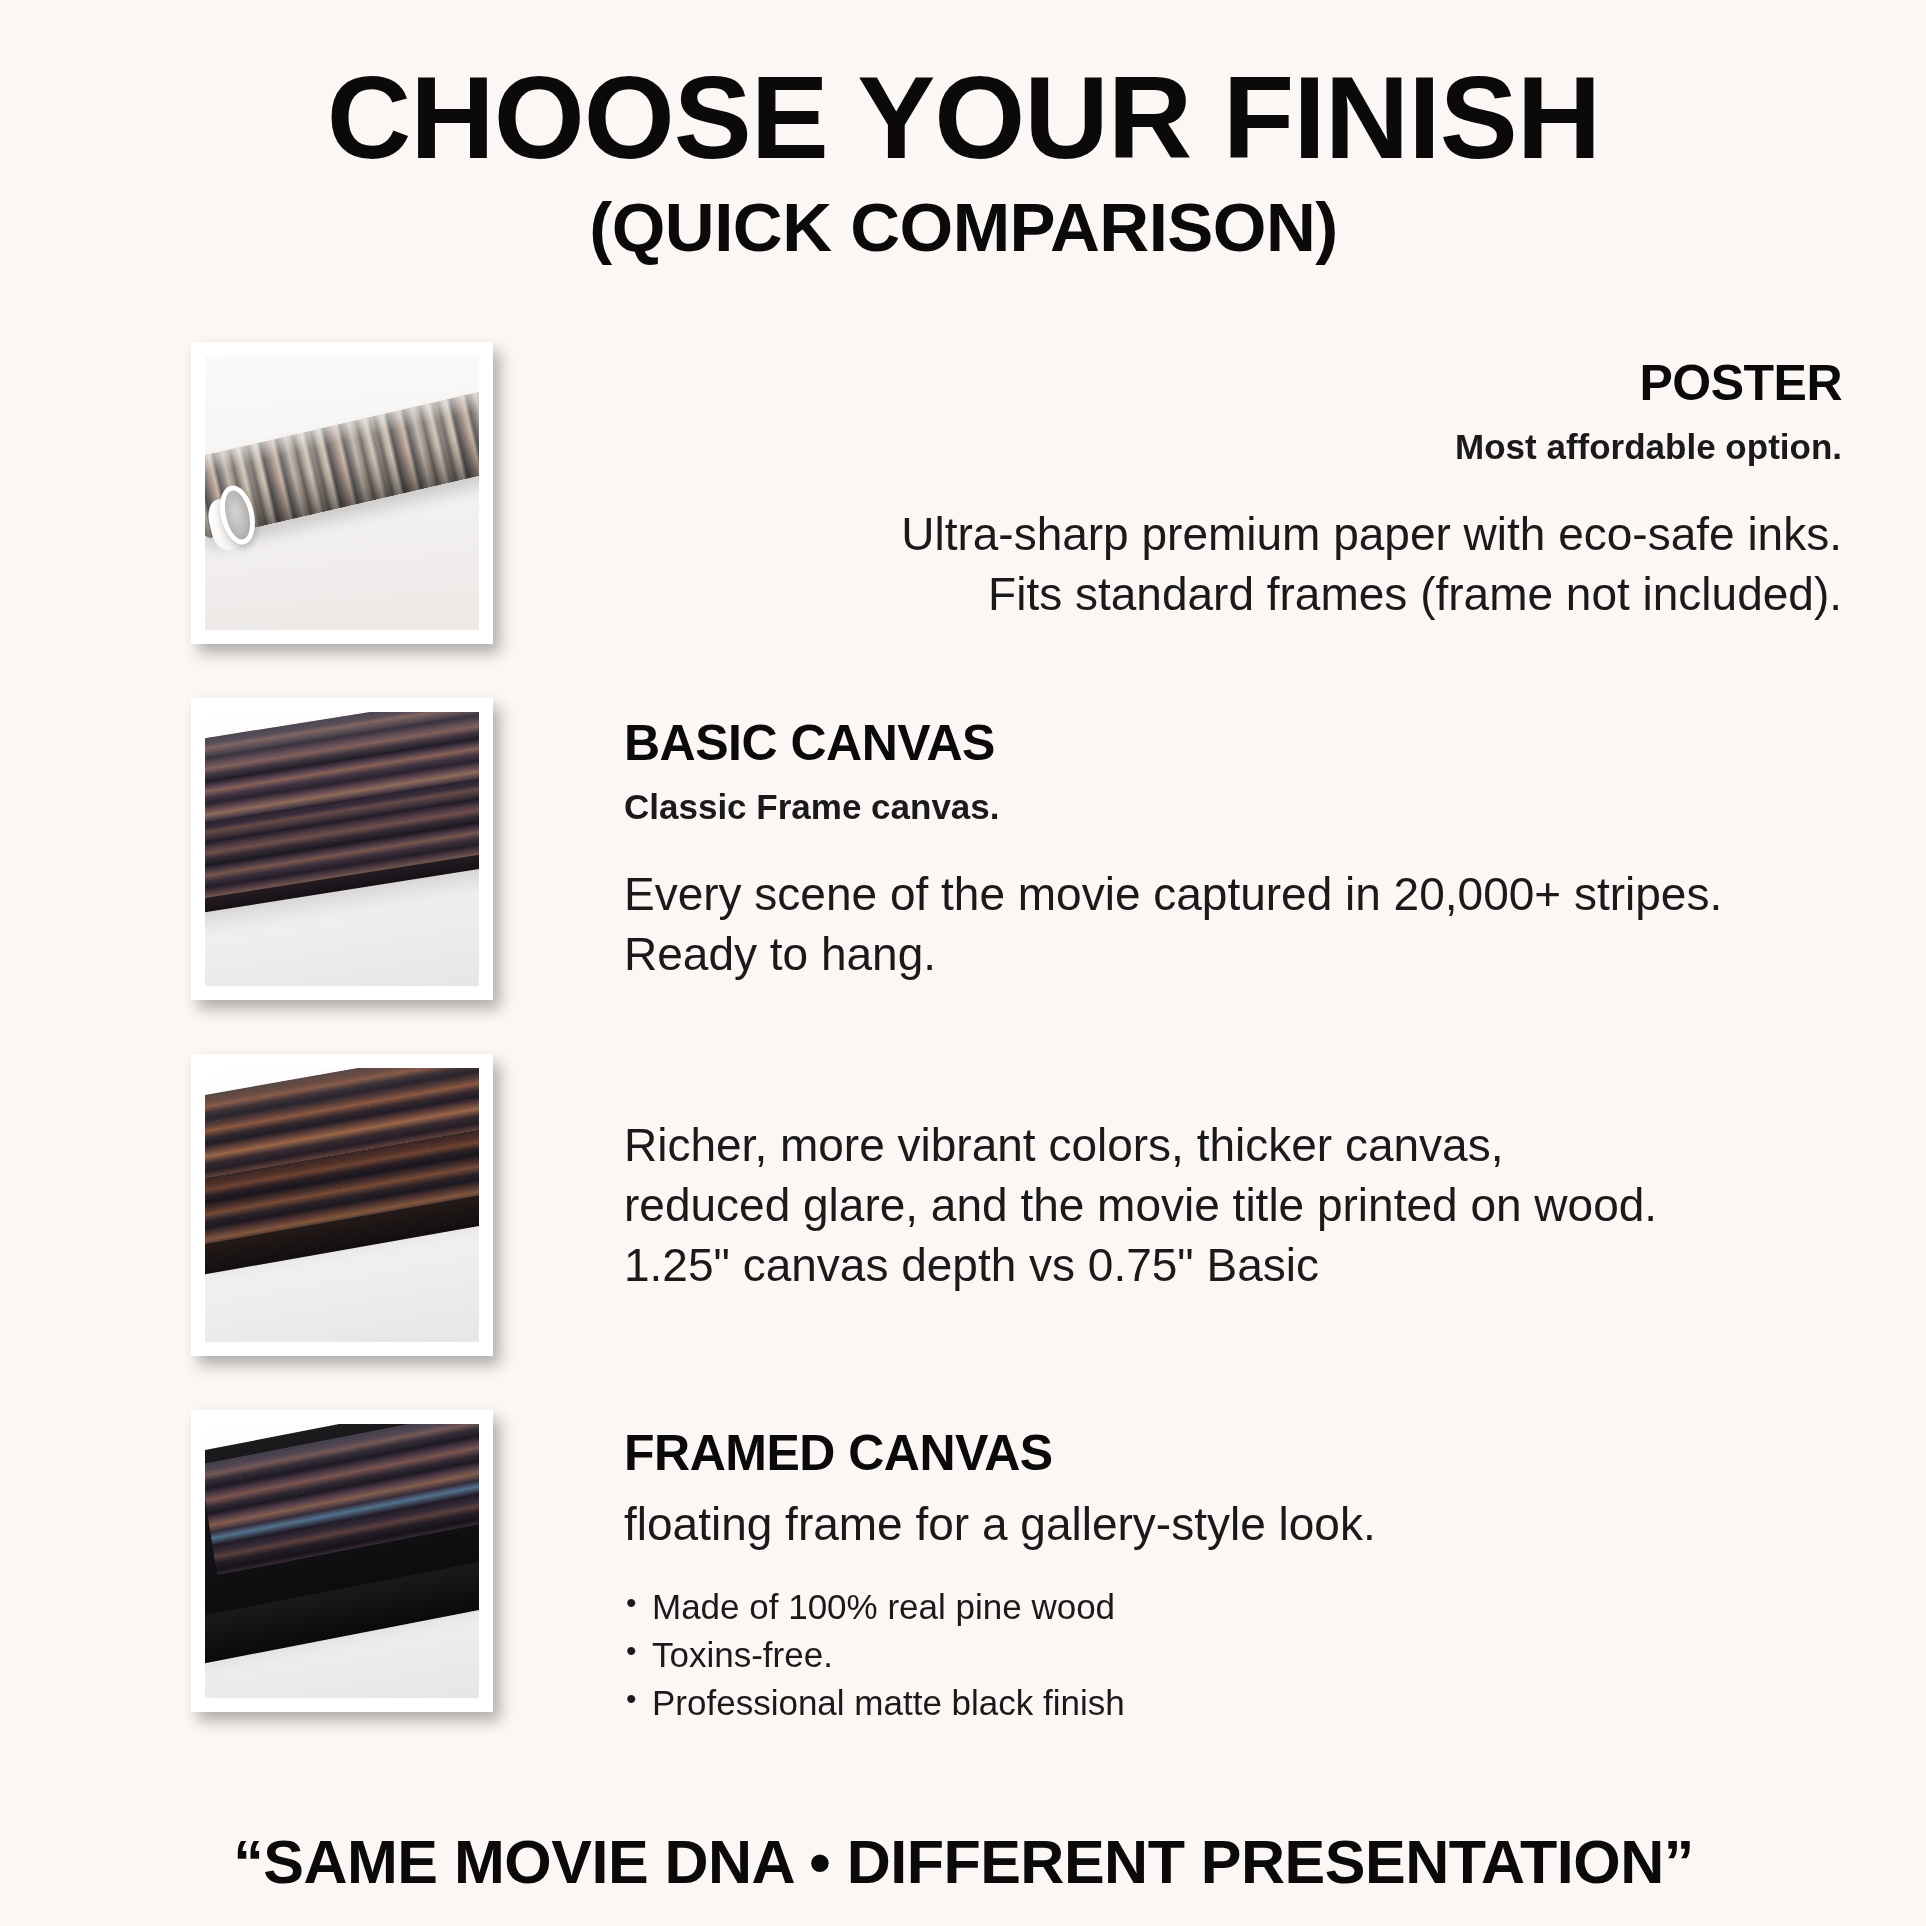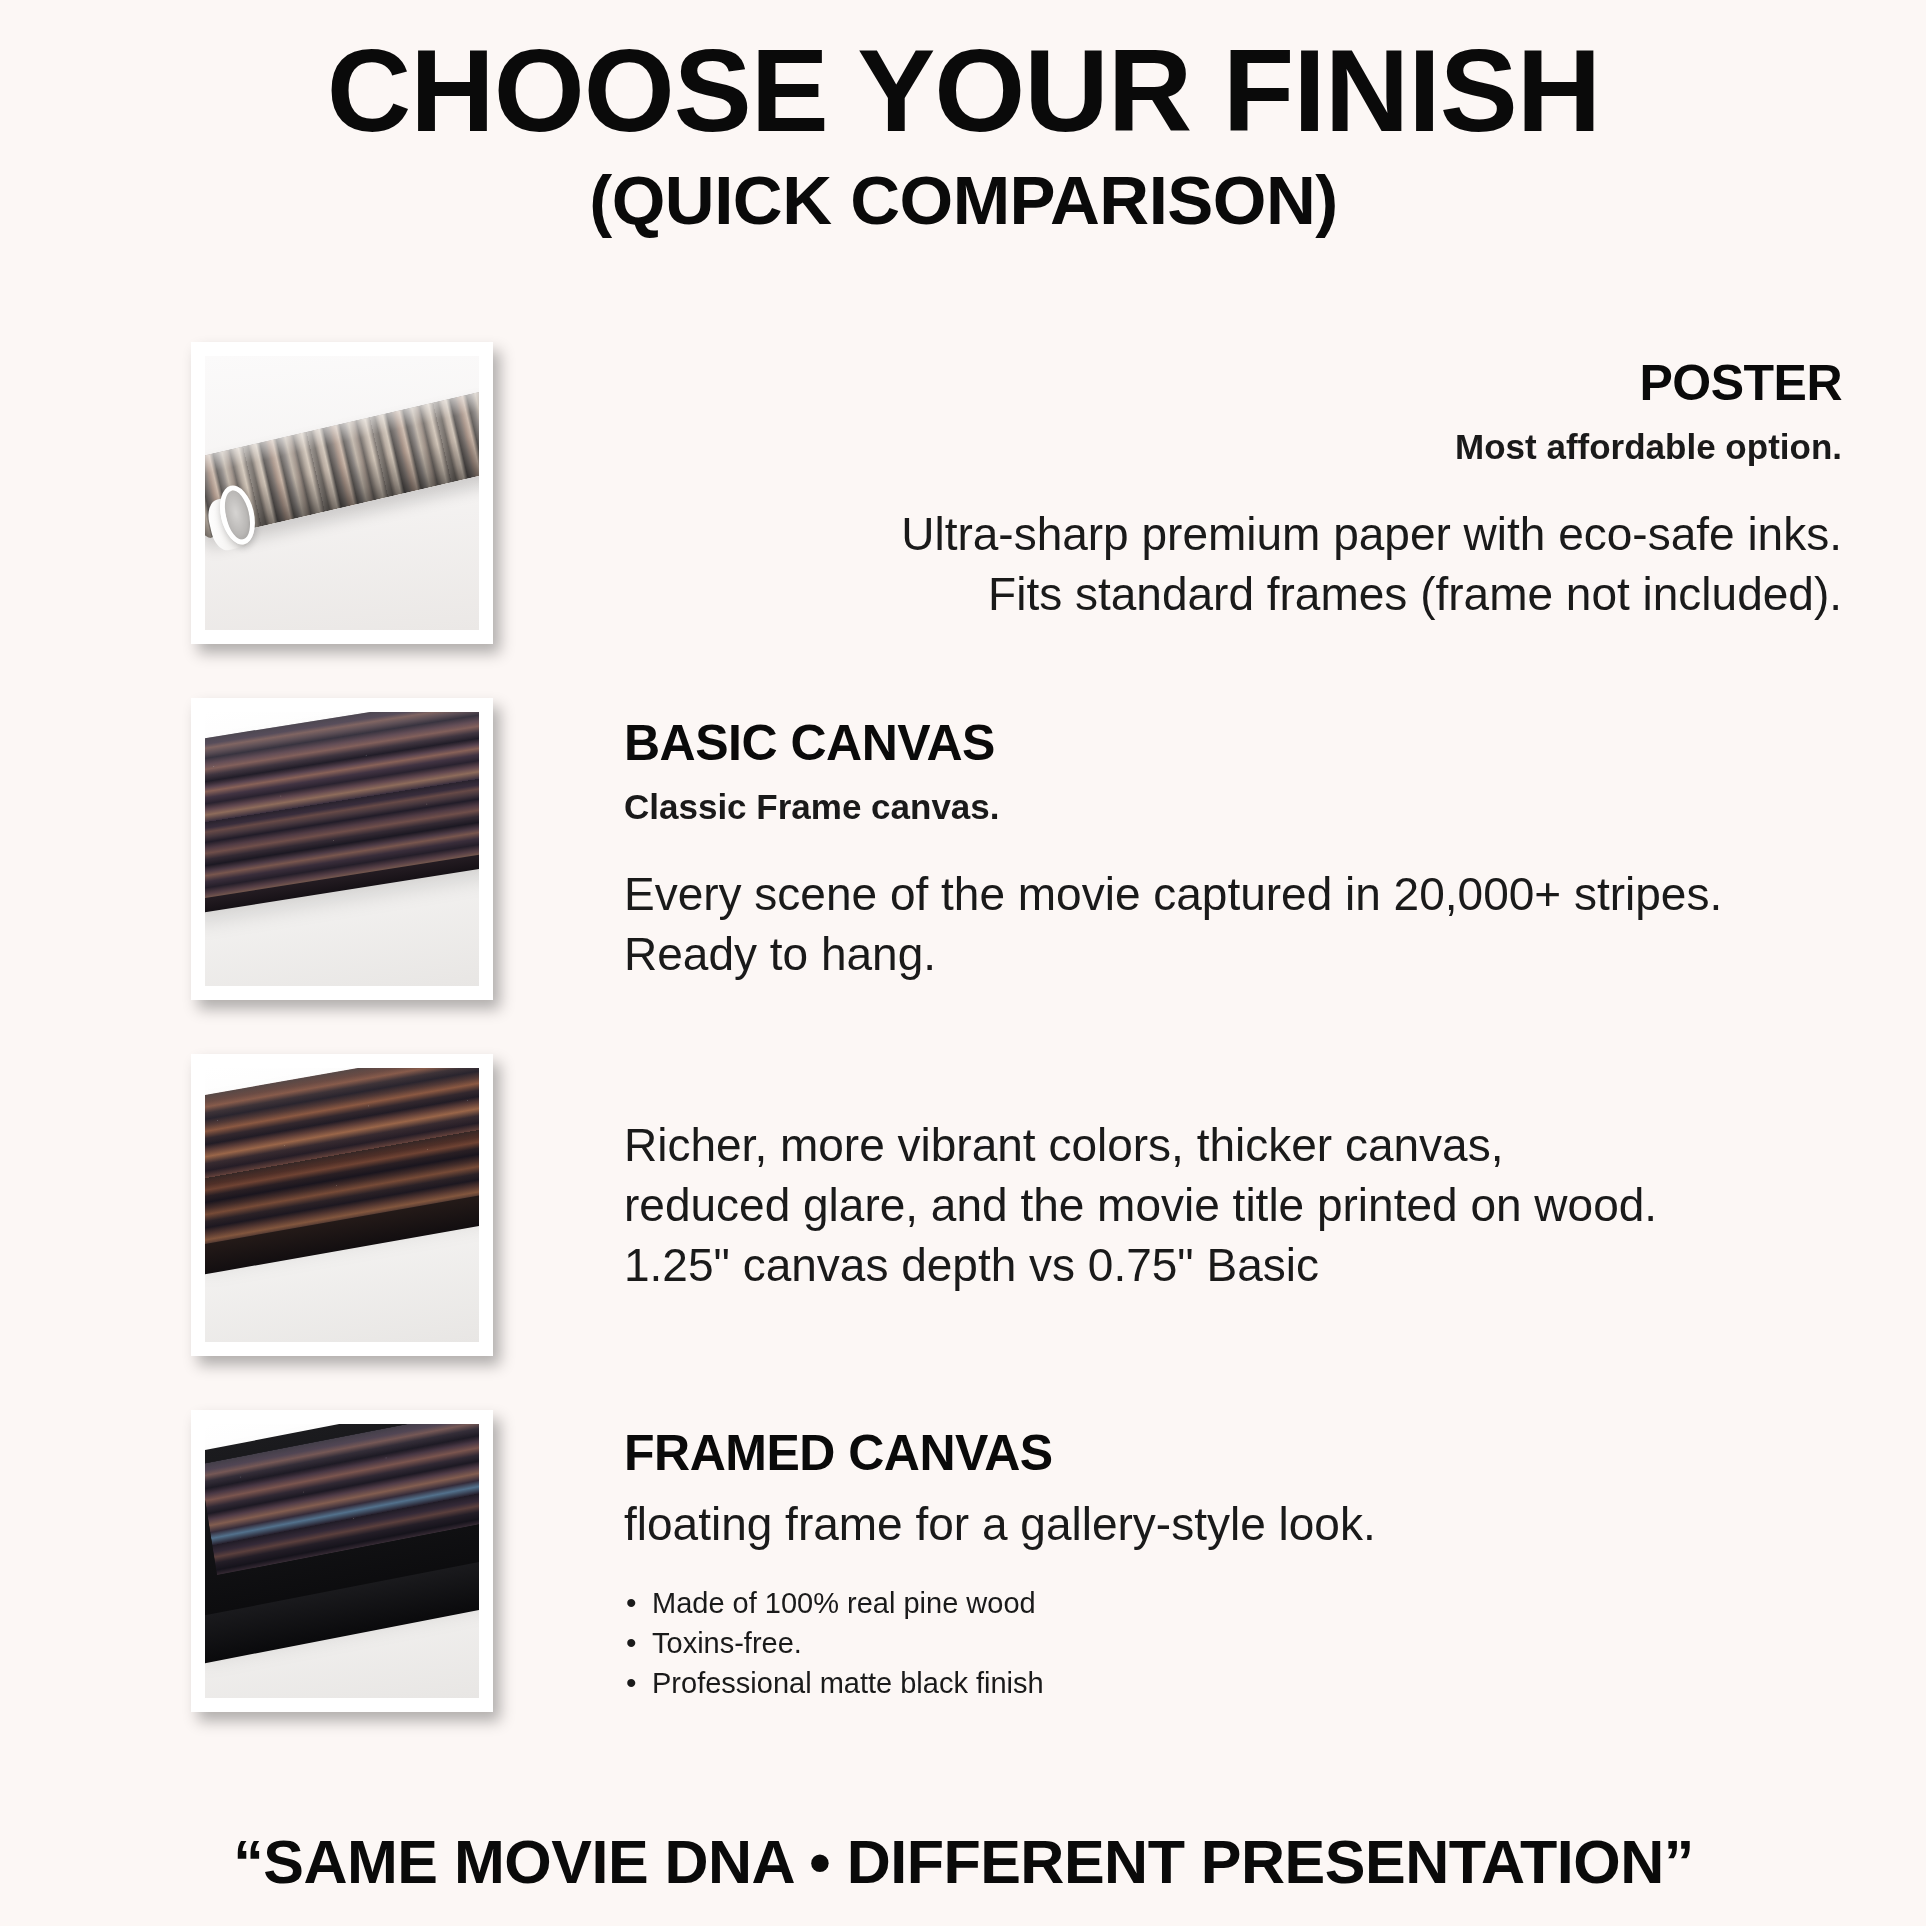--- a/index.html
+++ b/index.html
@@ -15,20 +15,21 @@
     font-family: "Liberation Sans", sans-serif;
     color: #111111;
     position: relative;
   }
 
   
   .header {
     width: 100%;
     text-align: center;
     padding-top: 30px;
+    margin-top: 27px;
   }
   .main-title {
     font-size: 117px;
     font-weight: bold;
     letter-spacing: -1px;
     line-height: 1.05;
     color: #0a0a0a;
     white-space: nowrap;
   }
   .sub-title {
@@ -321,21 +322,21 @@
     margin-top: 36px;
   }
   .detail.tight { margin-top: 12px; }
   .detail .ln { display: block; }
 
   .bullets {
     list-style: none;
     margin-top: 28px;
   }
   .bullets li {
-    font-size: 29px;
+    font-size: 35px;
     line-height: 1.38;
     color: #1a1a1a;
     padding-left: 28px;
     position: relative;
   }
   .bullets li::before {
     content: "\2022";
     position: absolute;
     left: 2px;
     top: -1px;

